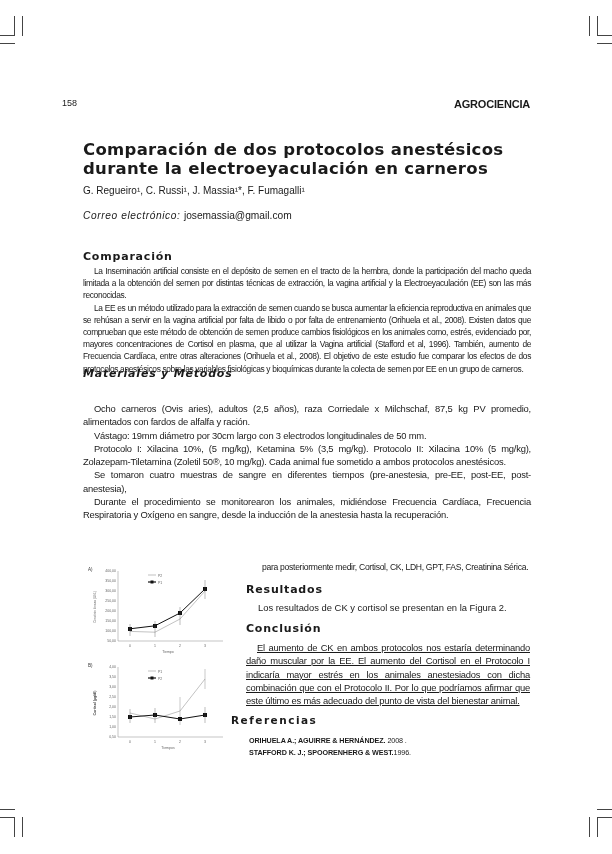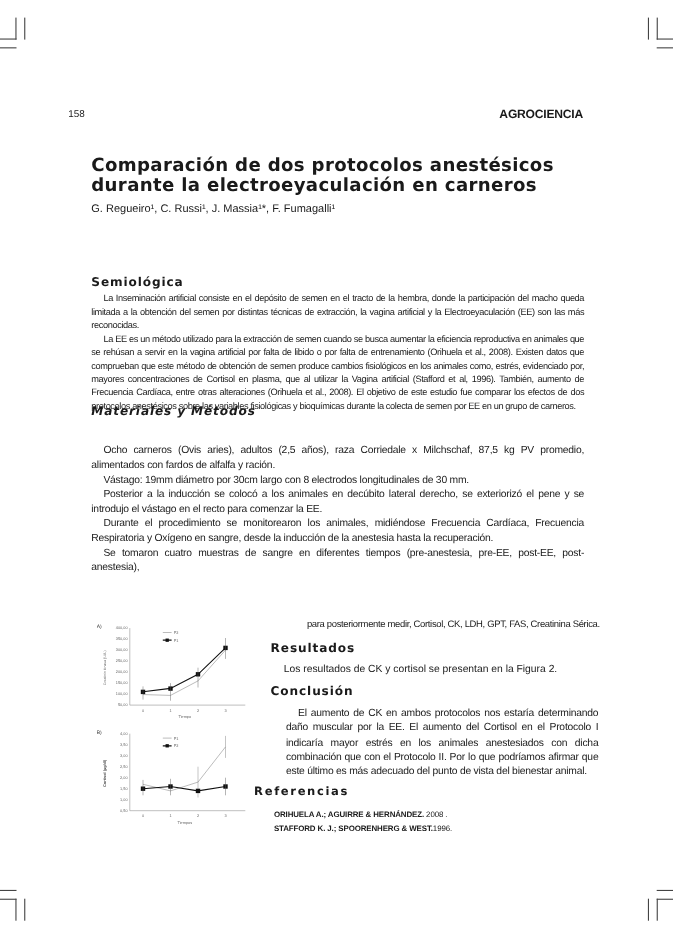--- a/index.html
+++ b/index.html
@@ -17,26 +17,26 @@
   .affil .email { font-style:normal; letter-spacing:0; }
   .h2 { font-family:"DejaVu Sans", sans-serif; font-weight:bold; font-size:11px; letter-spacing:0.8px; }
   .para { font-size:8.4px; line-height:12.2px; letter-spacing:-0.35px; text-align:justify; }
   .para p { margin:0; text-indent:11px; }
   .body2 { font-size:9.4px; line-height:13.3px; letter-spacing:-0.2px; text-align:justify; }
   .body2 p { margin:0; text-indent:11px; }
   .sec-intro-h { left:83px; top:250px; }
   .intro { left:83px; top:265px; width:448px; }
   .sec-mm-h { left:83px; top:367px;font-style:italic; }
   .mm { left:83px; top:402px; width:448px; }
-  .mm-last { left:243px; top:562px; font-size:8.6px; letter-spacing:-0.3px;padding-left:36px; }
+  .mm-last { left:226px; top:562px; font-size:8.6px; letter-spacing:-0.3px;padding-left:36px; }
   .chart { left:88px; top:565px; width:140px; height:185px; }
   .res-h { left:246px; top:583px; }
   .res { left:258px; top:602px; font-size:9.4px; }
   .con-h { left:246px; top:622px; }
-  .con { left:260px; top:641px; width:284px; }
+  .con { left:246px; top:641px; width:284px;text-decoration:underline; }
   .ref-h { left:231px; top:714px; font-size:10.5px; letter-spacing:1.5px; }
   .refs { left:249px; top:735px; font-size:7.2px; font-weight:bold; line-height:12px; letter-spacing:-0.1px; }
   .refs span.n { font-weight:normal;text-align:right; }
   svg text { font-family:"Liberation Sans", sans-serif; }
 </style>
 </head>
 <body>
 
 <div class="crop" style="left:14px;top:16px;width:1px;height:20px;"></div>
 <div class="crop" style="left:22px;top:16px;width:1px;height:20px;"></div>
@@ -54,35 +54,39 @@
 <div class="crop" style="left:597px;top:817px;width:15px;height:1px;"></div>
 <div class="crop" style="left:589px;top:817px;width:1px;height:20px;"></div>
 <div class="crop" style="left:597px;top:817px;width:1px;height:20px;"></div>
 
 <div class="abs pagenum">158</div>
 <div class="abs journal">AGROCIENCIA</div>
 
 <div class="abs title">Comparación de dos protocolos anestésicos durante la electroeyaculación en carneros</div>
 <div class="abs authors">G. Regueiro¹, C. Russi¹, J. Massia¹*, F. Fumagalli¹</div>
 <div class="abs affil">
+  <div>
+    <span>Correo electrónico:</span>
+    <span class="email">josemassia@gmail.com</span>
+  </div>
 </div>
 
-<div class="abs h2 sec-intro-h">Semiológica</div>
+<div class="abs h2 sec-intro-h">Comparación</div>
 <div class="abs para intro">
   <p>La Inseminación artificial consiste en el depósito de semen en el tracto de la hembra, donde la participación del macho queda limitada a la obtención del semen por distintas técnicas de extracción, la vagina artificial y la Electroeyaculación (EE) son las más reconocidas.</p>
   <p>La EE es un método utilizado para la extracción de semen cuando se busca aumentar la eficiencia reproductiva en animales que se rehúsan a servir en la vagina artificial por falta de libido o por falta de entrenamiento (Orihuela et al., 2008). Existen datos que comprueban que este método de obtención de semen produce cambios fisiológicos en los animales como, estrés, evidenciado por, mayores concentraciones de Cortisol en plasma, que al utilizar la Vagina artificial (Stafford et al, 1996). También, aumento de Frecuencia Cardíaca, entre otras alteraciones (Orihuela et al., 2008). El objetivo de este estudio fue comparar los efectos de dos protocolos anestésicos sobre las variables fisiológicas y bioquímicas durante la colecta de semen por EE en un grupo de carneros.</p>
 </div>
 
 <div class="abs h2 sec-mm-h">Materiales y Métodos</div>
 <div class="abs body2 mm">
   <p>Ocho carneros (Ovis aries), adultos (2,5 años), raza Corriedale x Milchschaf, 87,5 kg PV promedio, alimentados con fardos de alfalfa y ración.</p>
-  <p>Vástago: 19mm diámetro por 30cm largo con 8 electrodos longitudinales de 30 mm.</p>
-  <p>Posterior a la inducción se colocó a los animales en decúbito lateral derecho, se exteriorizó el pene y se introdujo el vástago en el recto para comenzar la EE.</p>
+  <p>Vástago: 19mm diámetro por 30cm largo con 3 electrodos longitudinales de 50 mm.</p>
+  <p>Protocolo I: Xilacina 10%, (5 mg/kg), Ketamina 5% (3,5 mg/kg). Protocolo II: Xilacina 10% (5 mg/kg), Zolazepam-Tiletamina (Zoletil 50®, 10 mg/kg). Cada animal fue sometido a ambos protocolos anestésicos.</p>
+  <p>Se tomaron cuatro muestras de sangre en diferentes tiempos (pre-anestesia, pre-EE, post-EE, post-anestesia),</p>
   <p>Durante el procedimiento se monitorearon los animales, midiéndose Frecuencia Cardíaca, Frecuencia Respiratoria y Oxígeno en sangre, desde la inducción de la anestesia hasta la recuperación.</p>
-  <p>Se tomaron cuatro muestras de sangre en diferentes tiempos (pre-anestesia, pre-EE, post-EE, post-anestesia),</p>
 </div>
 <div class="abs mm-last">para posteriormente medir, Cortisol, CK, LDH, GPT, FAS, Creatinina Sérica.</div>
 
 <div class="abs chart">
   <svg width="140" height="185" viewBox="0 0 140 185">
 
     <g font-size="3.5" fill="#666">
       <text x="0" y="6" font-size="4.5" fill="#333">A)</text>
       <text x="6" y="5" text-anchor="end">
       </text>

